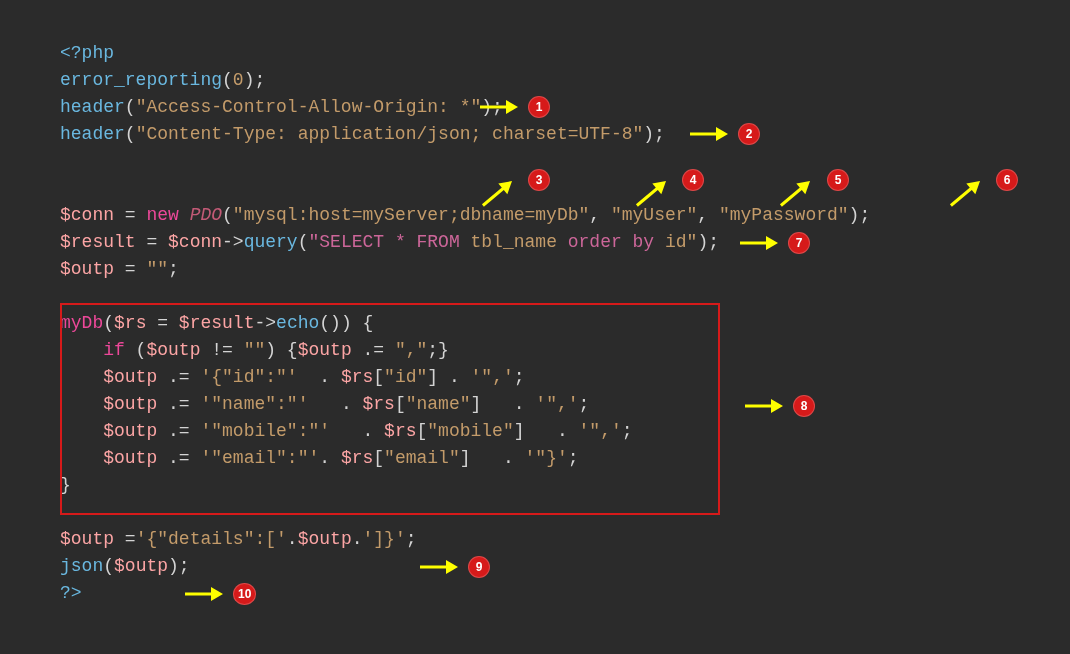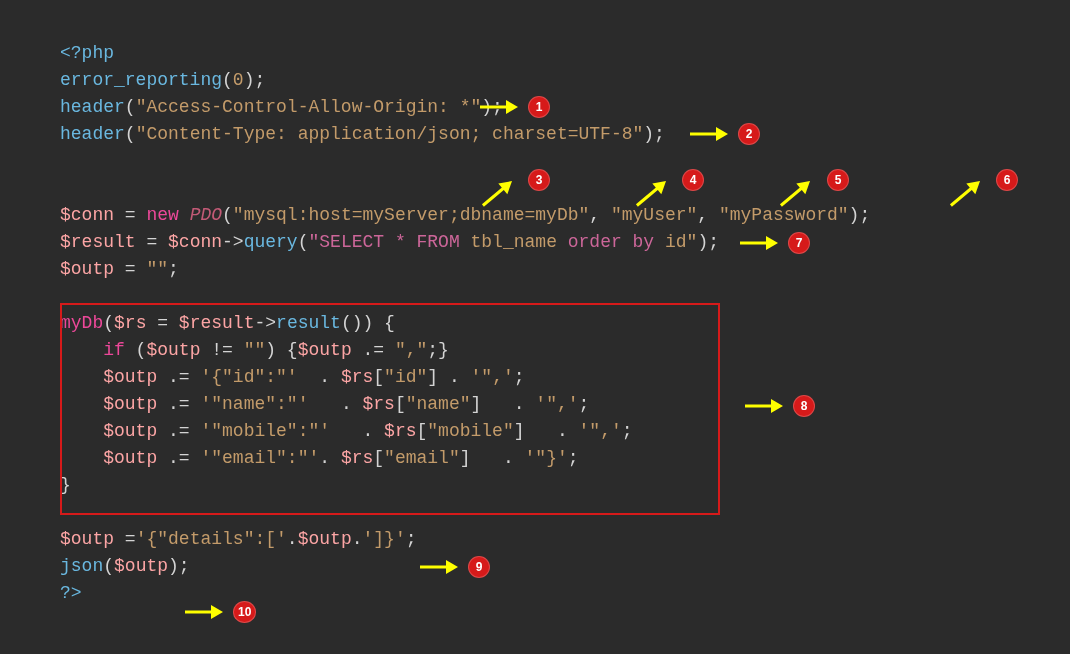--- a/index.html
+++ b/index.html
@@ -127,21 +127,21 @@
 <div class="line"><span class="c-tag">&lt;?php</span></div>
 <div class="line"><span class="c-func">error_reporting</span><span class="c-punc">(</span><span class="c-str">0</span><span class="c-punc">);</span></div>
 <div class="line"><span class="c-func">header</span><span class="c-punc">(</span><span class="c-str">"Access-Control-Allow-Origin: *"</span><span class="c-punc">);</span></div>
 <div class="line"><span class="c-func">header</span><span class="c-punc">(</span><span class="c-str">"Content-Type: application/json; charset=UTF-8"</span><span class="c-punc">);</span></div>
 <div class="line">&nbsp;</div>
 <div class="line">&nbsp;</div>
 <div class="line"><span class="c-var">$conn</span><span class="c-op"> = </span><span class="c-kw">new</span><span> </span><span class="c-kw2">PDO</span><span class="c-punc">(</span><span class="c-str">"mysql:host=myServer;dbname=myDb"</span><span class="c-punc">, </span><span class="c-str">"myUser"</span><span class="c-punc">, </span><span class="c-str">"myPassword"</span><span class="c-punc">);</span></div>
 <div class="line"><span class="c-var">$result</span><span class="c-op"> = </span><span class="c-var">$conn</span><span class="c-op">-&gt;</span><span class="c-func">query</span><span class="c-punc">(</span><span class="c-pink">"SELECT * FROM</span><span class="c-str"> tbl_name </span><span class="c-pink">order by</span><span class="c-str"> id</span><span class="c-str">"</span><span class="c-punc">);</span></div>
 <div class="line"><span class="c-var">$outp</span><span class="c-op"> = </span><span class="c-str">""</span><span class="c-punc">;</span></div>
 <div class="line">&nbsp;</div>
-<div class="line"><span class="c-kw">myDb</span><span class="c-punc">(</span><span class="c-var">$rs</span><span class="c-op"> = </span><span class="c-var">$result</span><span class="c-op">-&gt;</span><span class="c-func">result</span><span class="c-punc">()) {</span></div>
+<div class="line"><span class="c-kw">myDb</span><span class="c-punc">(</span><span class="c-var">$rs</span><span class="c-op"> = </span><span class="c-var">$result</span><span class="c-op">-&gt;</span><span class="c-func">echo</span><span class="c-punc">()) {</span></div>
 <div class="line"><span class="c-kw">    if</span><span class="c-punc"> (</span><span class="c-var">$outp</span><span class="c-op"> != </span><span class="c-str">""</span><span class="c-punc">) {</span><span class="c-var">$outp</span><span class="c-op"> .= </span><span class="c-str">","</span><span class="c-punc">;}</span></div>
 <div class="line"><span>    </span><span class="c-var">$outp</span><span class="c-op"> .= </span><span class="c-str">'{"id":"'</span><span class="c-op">  . </span><span class="c-var">$rs</span><span class="c-punc">[</span><span class="c-str">"id"</span><span class="c-op">] . </span><span class="c-str">'",'</span><span class="c-punc">;</span></div>
 <div class="line"><span>    </span><span class="c-var">$outp</span><span class="c-op"> .= </span><span class="c-str">'"name":"'</span><span class="c-op">   . </span><span class="c-var">$rs</span><span class="c-punc">[</span><span class="c-str">"name"</span><span class="c-op">]   . </span><span class="c-str">'",'</span><span class="c-punc">;</span></div>
 <div class="line"><span>    </span><span class="c-var">$outp</span><span class="c-op"> .= </span><span class="c-str">'"mobile":"'</span><span class="c-op">   . </span><span class="c-var">$rs</span><span class="c-punc">[</span><span class="c-str">"mobile"</span><span class="c-op">]   . </span><span class="c-str">'",'</span><span class="c-punc">;</span></div>
 <div class="line"><span>    </span><span class="c-var">$outp</span><span class="c-op"> .= </span><span class="c-str">'"email":"'</span><span class="c-op">. </span><span class="c-var">$rs</span><span class="c-punc">[</span><span class="c-str">"email"</span><span class="c-op">]   . </span><span class="c-str">'"}'</span><span class="c-punc">;</span></div>
 <div class="line"><span class="c-punc">}</span></div>
 <div class="line">&nbsp;</div>
 <div class="line"><span class="c-var">$outp</span><span class="c-op"> =</span><span class="c-str">'{"details":['</span><span class="c-op">.</span><span class="c-var">$outp</span><span class="c-op">.</span><span class="c-str">']}'</span><span class="c-punc">;</span></div>
 <div class="line"><span class="c-func">json</span><span class="c-punc">(</span><span class="c-var">$outp</span><span class="c-punc">);</span></div>
 <div class="line"><span class="c-tag">?&gt;</span></div>
@@ -180,16 +180,16 @@
     <span class="badge">7</span>
   </div>
 <div class="annotation" style="top:395px; left:745px;">
     <div class="arrow"></div>
     <span class="badge">8</span>
   </div>
 <div class="annotation" style="top:556px; left:420px;">
     <div class="arrow"></div>
     <span class="badge">9</span>
   </div>
-<div class="annotation" style="top:601px; left:185px;">
+<div class="annotation" style="top:583px; left:185px;">
     <div class="arrow"></div>
     <span class="badge">10</span>
   </div>
 
 </body></html>

